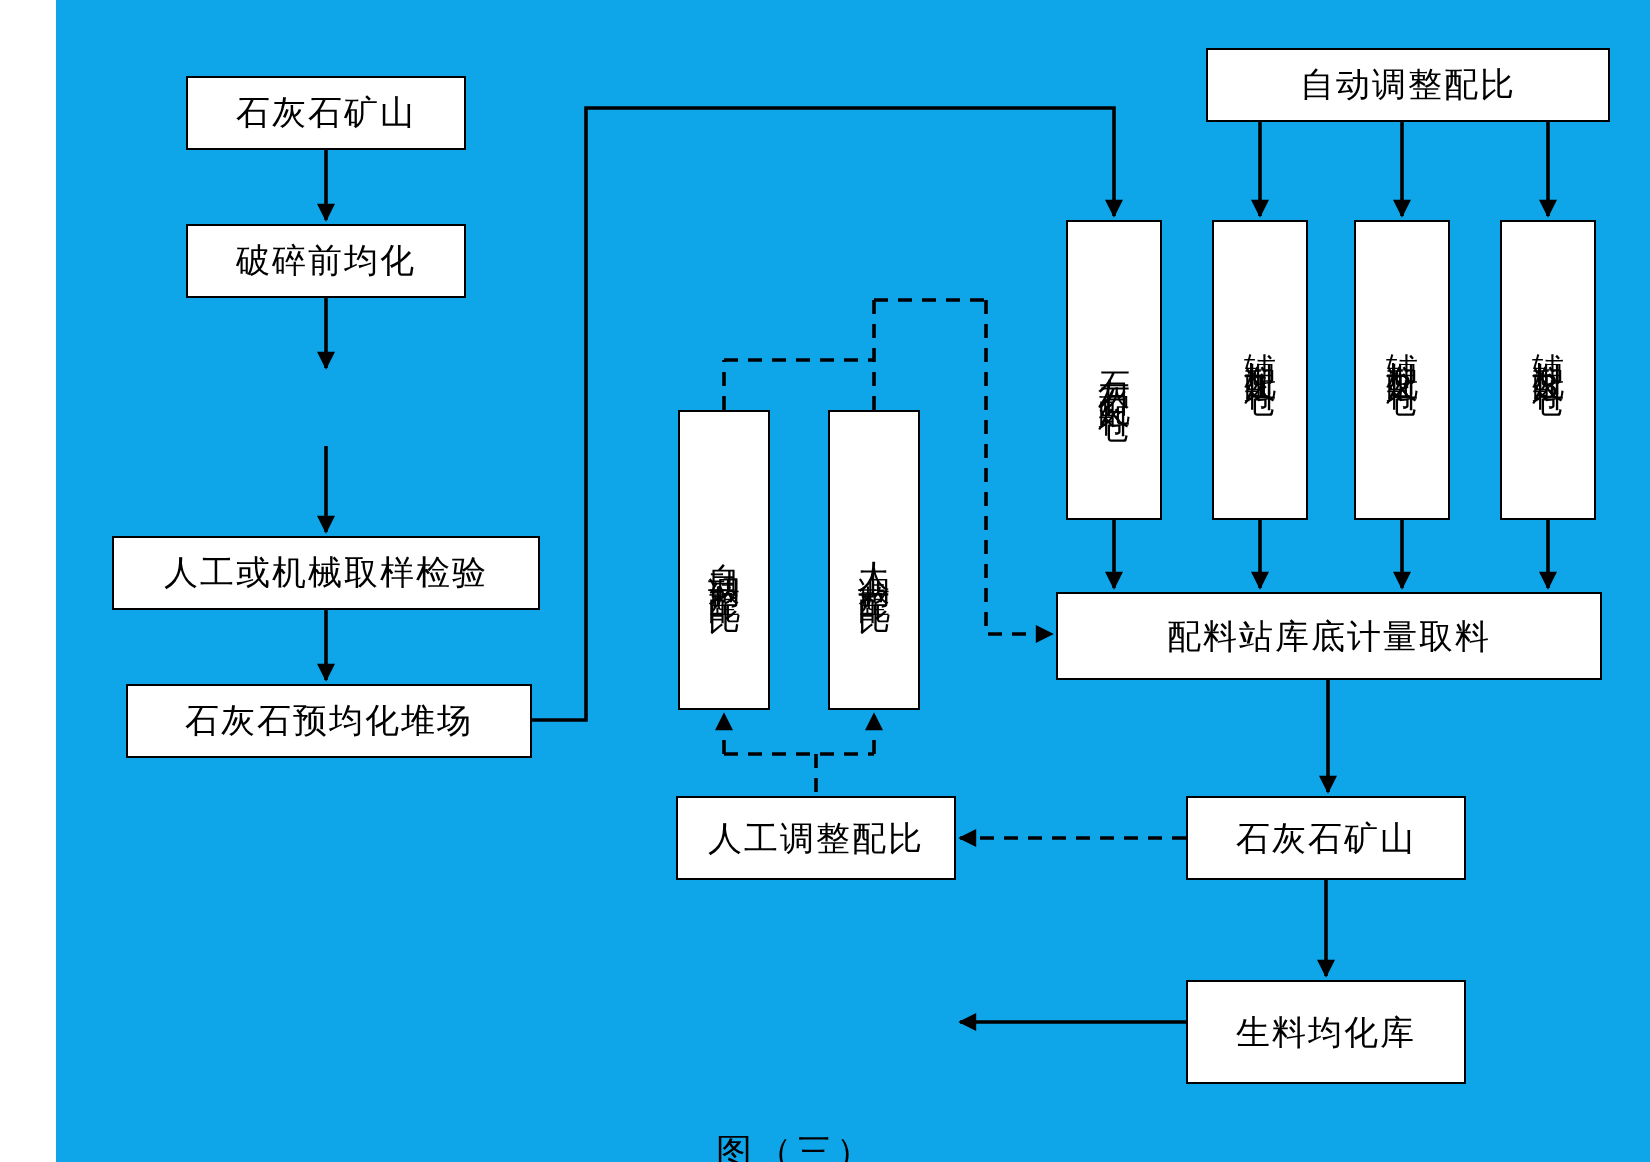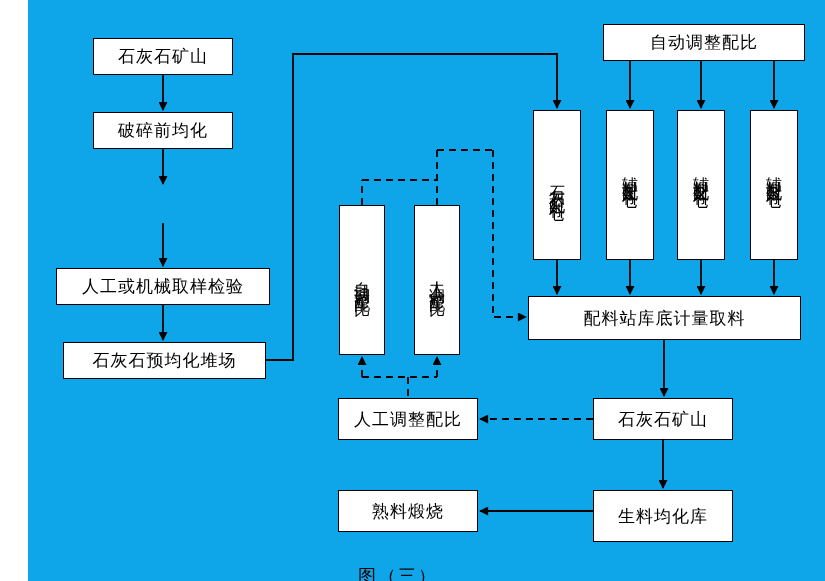--- a/index.html
+++ b/index.html
@@ -94,23 +94,20 @@
 
   <div class="node" style="left:500px;top:296px;width:273px;height:44px">
     <span>配料站库底计量取料</span>
   </div>
   <div class="node" style="left:565px;top:398px;width:140px;height:42px">
     <span>石灰石矿山</span>
   </div>
   <div class="node" style="left:565px;top:490px;width:140px;height:52px">
     <span>生料均化库</span>
   </div>
-  <div class="node" style="left:310px;top:490px;width:140px;height:42px">
-    <span>熟料煅烧</span>
-  </div>
 
   <div class="node" style="left:310px;top:398px;width:140px;height:42px">
     <span>人工调整配比</span>
   </div>
   <div class="node vertical" style="left:311px;top:205px;width:46px;height:150px">
     <span>自动调整配比</span>
   </div>
   <div class="node vertical" style="left:386px;top:205px;width:46px;height:150px">
     <span>人工调整配比</span>
   </div>

